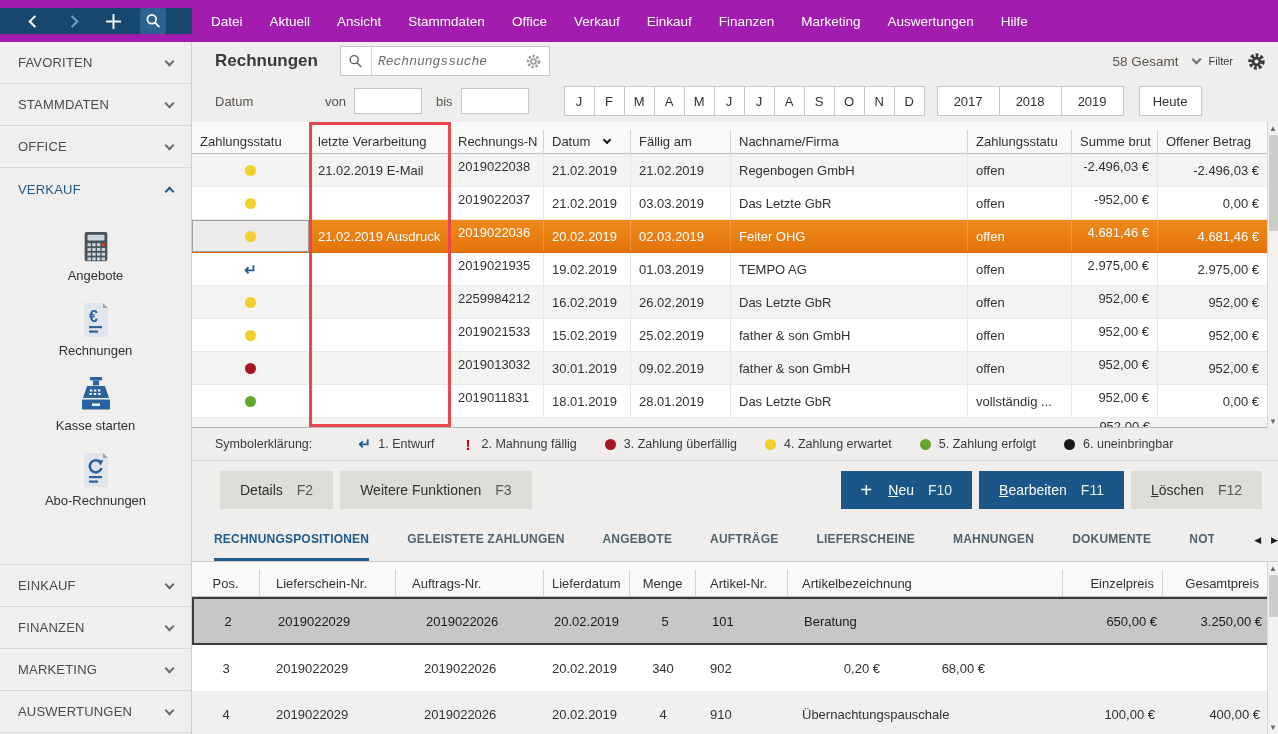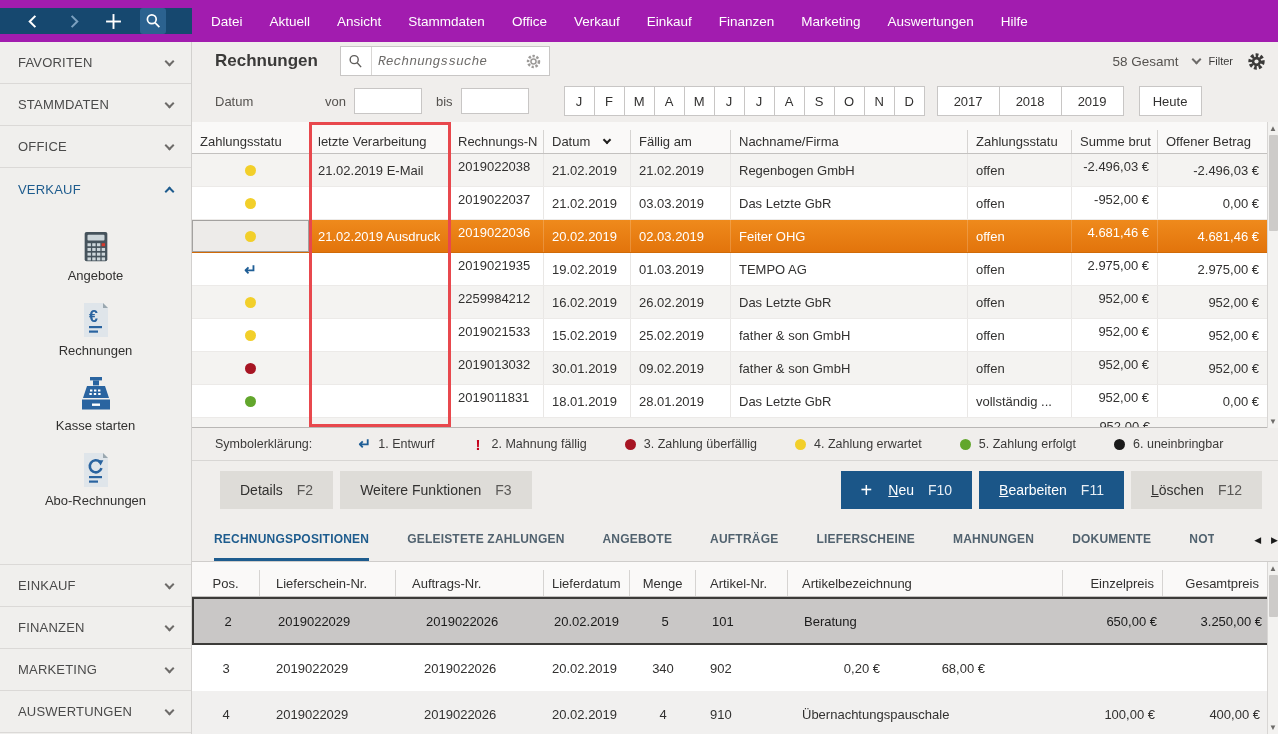--- a/index.html
+++ b/index.html
@@ -82,21 +82,21 @@
   .vs-bottom { top:520px; height:172px; }
   .vs-arrow { height:13px; font-size:8px; color:#6d6b69; display:flex; align-items:center; justify-content:center; cursor:pointer; }
   .vs-thumb { width:9px; background:#cdcbc9; border-radius:1px; cursor:pointer; }
   .vs-top .vs-thumb { height:96px; }
   .vs-bottom .vs-thumb { height:42px; }
   .vs-spacer { flex:1; }
 
   
   .legend { height:33px; display:flex; align-items:center; background:#f0eeec; border-bottom:1px solid #d8d6d4; padding-left:23px; font-size:12.5px; color:#3b3a39; }
   .legend .lead { margin-right:45px; }
-  .lg-item { display:flex; align-items:center; margin-right:36px; white-space:nowrap; }
+  .lg-item { display:flex; align-items:center; margin-right:26px; white-space:nowrap; }
   .lg-ico { display:inline-flex; width:15px; justify-content:center; margin-right:6px; font-weight:700; align-items:center; }
   .lg-ico::before { display:inline-block; }
   .lg-ico[data-ico="draft-icon"] { color:#1f5e96; font-size:15px; }
   .lg-ico[data-ico="draft-icon"]::before { content:"↵"; }
   .lg-ico[data-ico="exclamation-icon"] { color:#c4001a; font-size:15px; }
   .lg-ico[data-ico="exclamation-icon"]::before { content:"!"; }
   .lg-ico[data-ico="red-dot-icon"]::before,
   .lg-ico[data-ico="yellow-dot-icon"]::before,
   .lg-ico[data-ico="green-dot-icon"]::before,
   .lg-ico[data-ico="black-dot-icon"]::before { content:""; width:11px; height:11px; border-radius:50%; }

